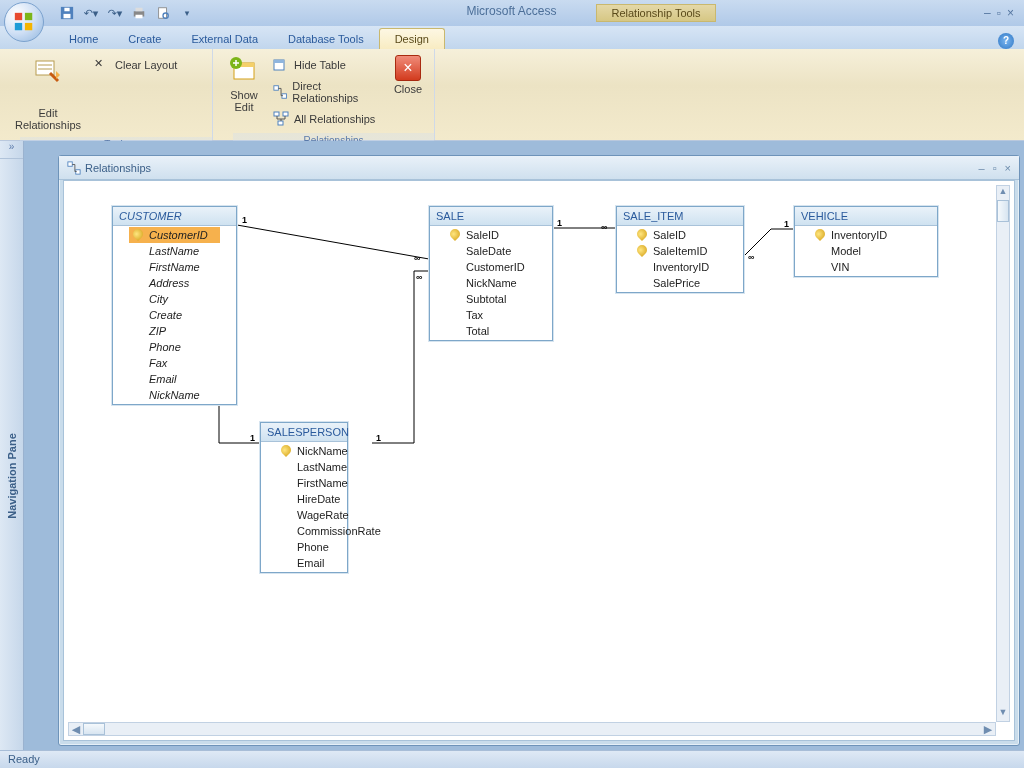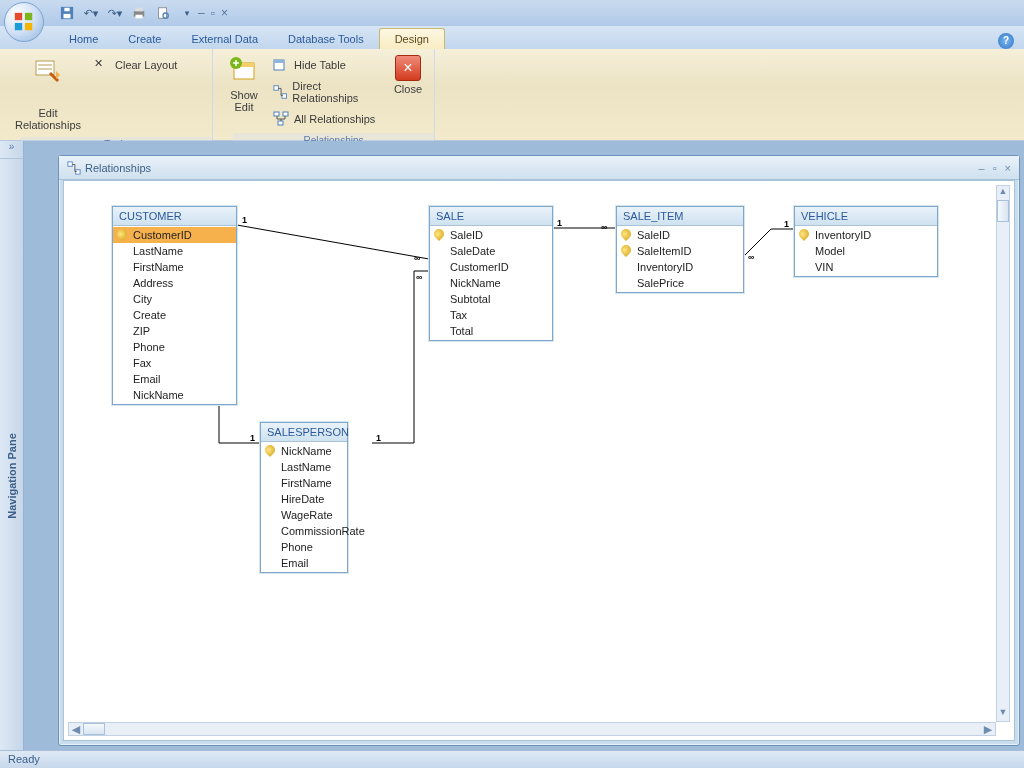--- a/index.html
+++ b/index.html
@@ -42,21 +42,21 @@
 .canvas-wrap { flex: 1; padding: 14px 4px 4px 34px; position: relative; }
 .mdi-window { background: #c9dceb; border: 1px solid #6e93b9; border-radius: 3px; height: 100%; display: flex; flex-direction: column; box-shadow: 0 0 0 1px #e5eff7 inset; }
 .mdi-title { height: 24px; background: linear-gradient(#e9f1f9,#cfe0ee); border-bottom: 1px solid #a8c2d9; display: flex; align-items: center; padding: 0 8px; color: #3b5f88; font-size: 11px; }
 .mdi-title .w-controls { margin-left: auto; display: flex; gap: 8px; color: #6c8bab; font-size: 11px; }
 .mdi-body { flex: 1; background: #fff; margin: 0 4px 4px; border: 1px solid #a8c2d9; position: relative; overflow: hidden; }
 .canvas { position: absolute; inset: 0; }
 
 
 .db-table { position: absolute; background: #fff; border: 1px solid #7ea7c9; box-shadow: 0 0 0 1px #d6e4ef; font-size: 11px; }
 .db-table .t-head { background: linear-gradient(#eaf2f9,#cfe2f0); padding: 3px 6px; color: #2a5a9c; border-bottom: 1px solid #a8c2d9; font-size: 11px; }
-.db-table .t-body { padding: 1px 0; }
+.db-table .t-body { padding: 1px 16px; }
 .field { padding: 1px 6px 1px 20px; position: relative; color: #222; line-height: 14px; }
 .field.pk::before { content: ""; position: absolute; left: 4px; top: 2px; width: 10px; height: 10px; background: radial-gradient(circle at 40% 40%,#ffe680,#d4a017); border-radius: 50% 50% 50% 0; transform: rotate(-45deg); }
 .field.selected { background: #f6b14d; }
 
 
 .rel-svg { position: absolute; inset: 0; pointer-events: none; }
 .rel-label { font-size: 9px; font-weight: bold; fill: #000; }
 
 
 .hscroll { position: absolute; left: 4px; right: 18px; bottom: 4px; height: 14px; background: #e9eff6; border: 1px solid #c1d1e3; display: flex; }
@@ -102,20 +102,24 @@
           <rect x="4" y="10" width="8" height="4" fill="#fff"></rect>
         </svg>
       </div>
     <div class="qat-btn">
         <svg width="14" height="14" viewBox="0 0 16 16">
           <rect x="3" y="2" width="9" height="12" fill="#fff" stroke="#888"></rect>
           <circle cx="11" cy="11" r="3" fill="none" stroke="#4f81bd" stroke-width="1.5"></circle>
         </svg>
       </div>
     <div class="qat-btn" style="font-size:9px;">▾</div>
+  </div>
+  <div class="titlebar-center">
+    <span class="app-title">Microsoft Access</span>
+    <span class="contextual-title">Relationship Tools</span>
   </div>
   <div class="win-controls">
     <span>–</span>
     <span>▫</span>
     <span>×</span>
   </div>
 </div>
 
 <div class="tabs-row">
   <div class="menu-tab">Home</div>
@@ -231,21 +235,21 @@
 
             <path d="M489 47 L552 47" stroke="#000" fill="none"></path>
             <text class="rel-label" x="493" y="45">1</text>
             <text class="rel-label" x="537" y="49">∞</text>
 
             <path d="M680 75 L707 48 L730 48" stroke="#000" fill="none"></path>
             <text class="rel-label" x="684" y="79">∞</text>
             <text class="rel-label" x="720" y="46">1</text>
           </svg>
 
-          <div class="db-table" style="left:48px;top:25px;width:125px;">
+          <div class="db-table" style="left:48px;top:25px;width:125px;font-style:italic;">
             <div class="t-head">CUSTOMER</div>
             <div class="t-body">
               <div class="field pk selected">CustomerID</div>
               <div class="field">LastName</div>
               <div class="field">FirstName</div>
               <div class="field">Address</div>
               <div class="field">City</div>
               <div class="field">Create</div>
               <div class="field">ZIP</div>
               <div class="field">Phone</div>

